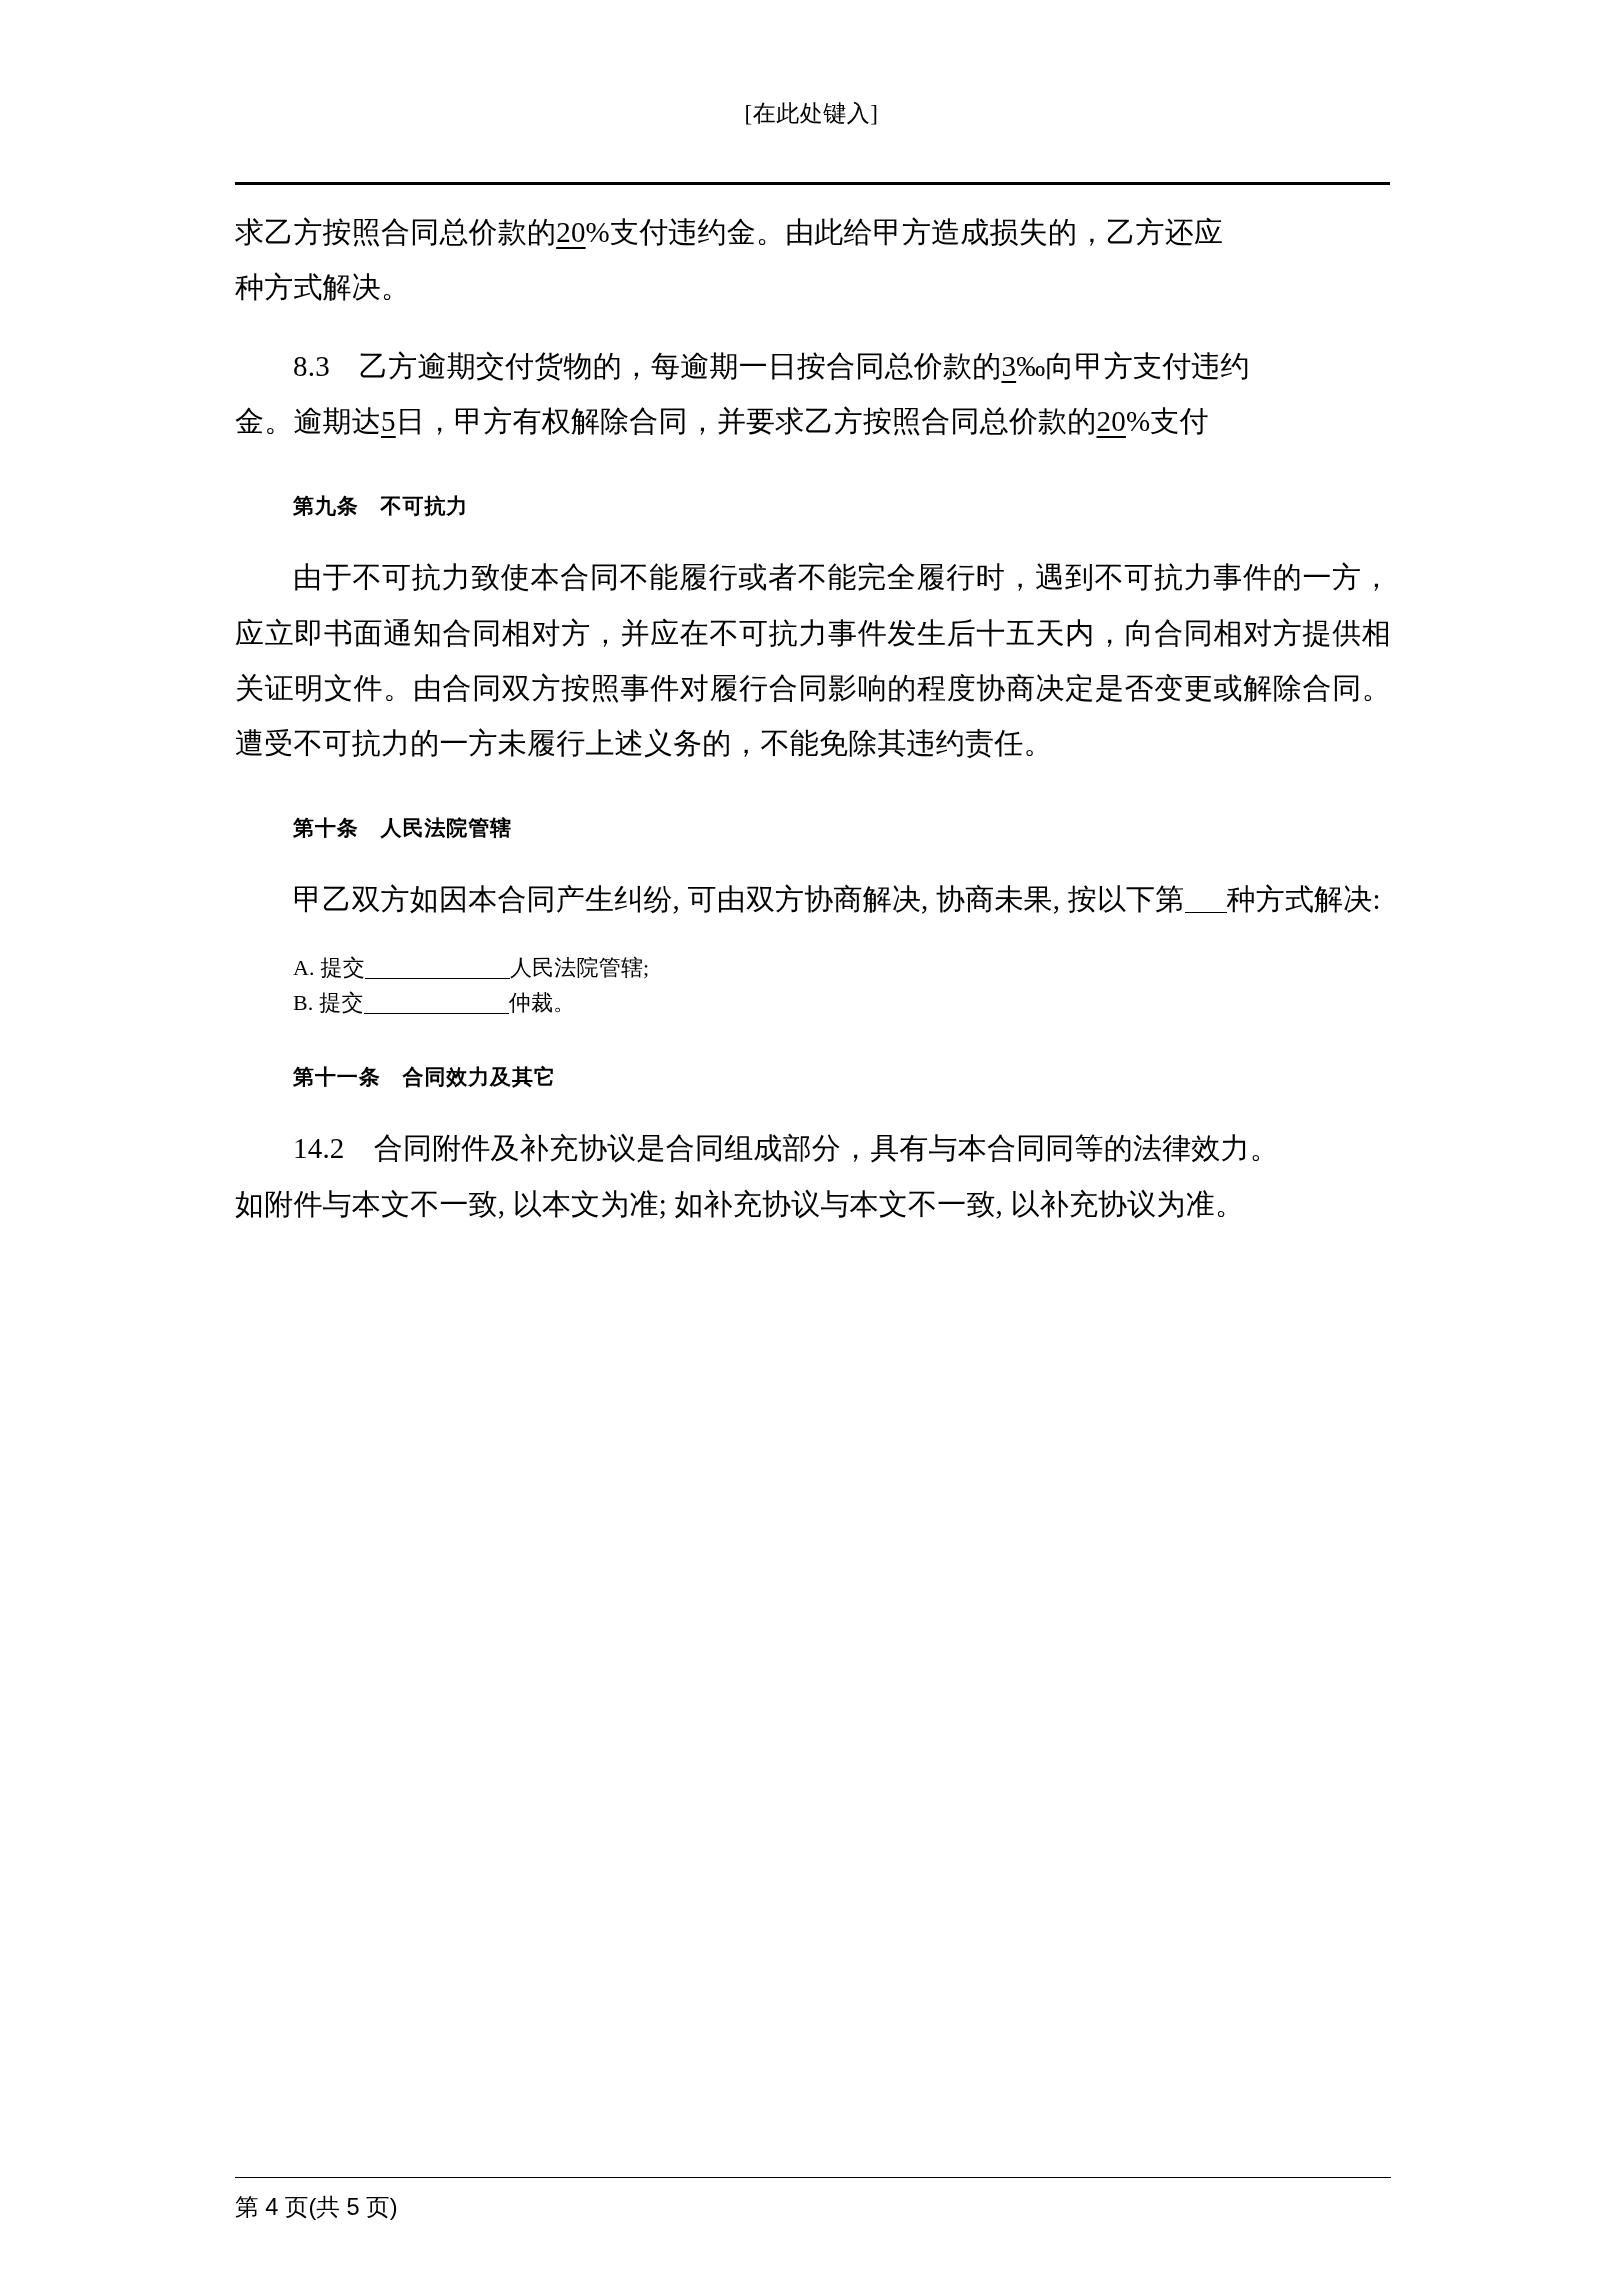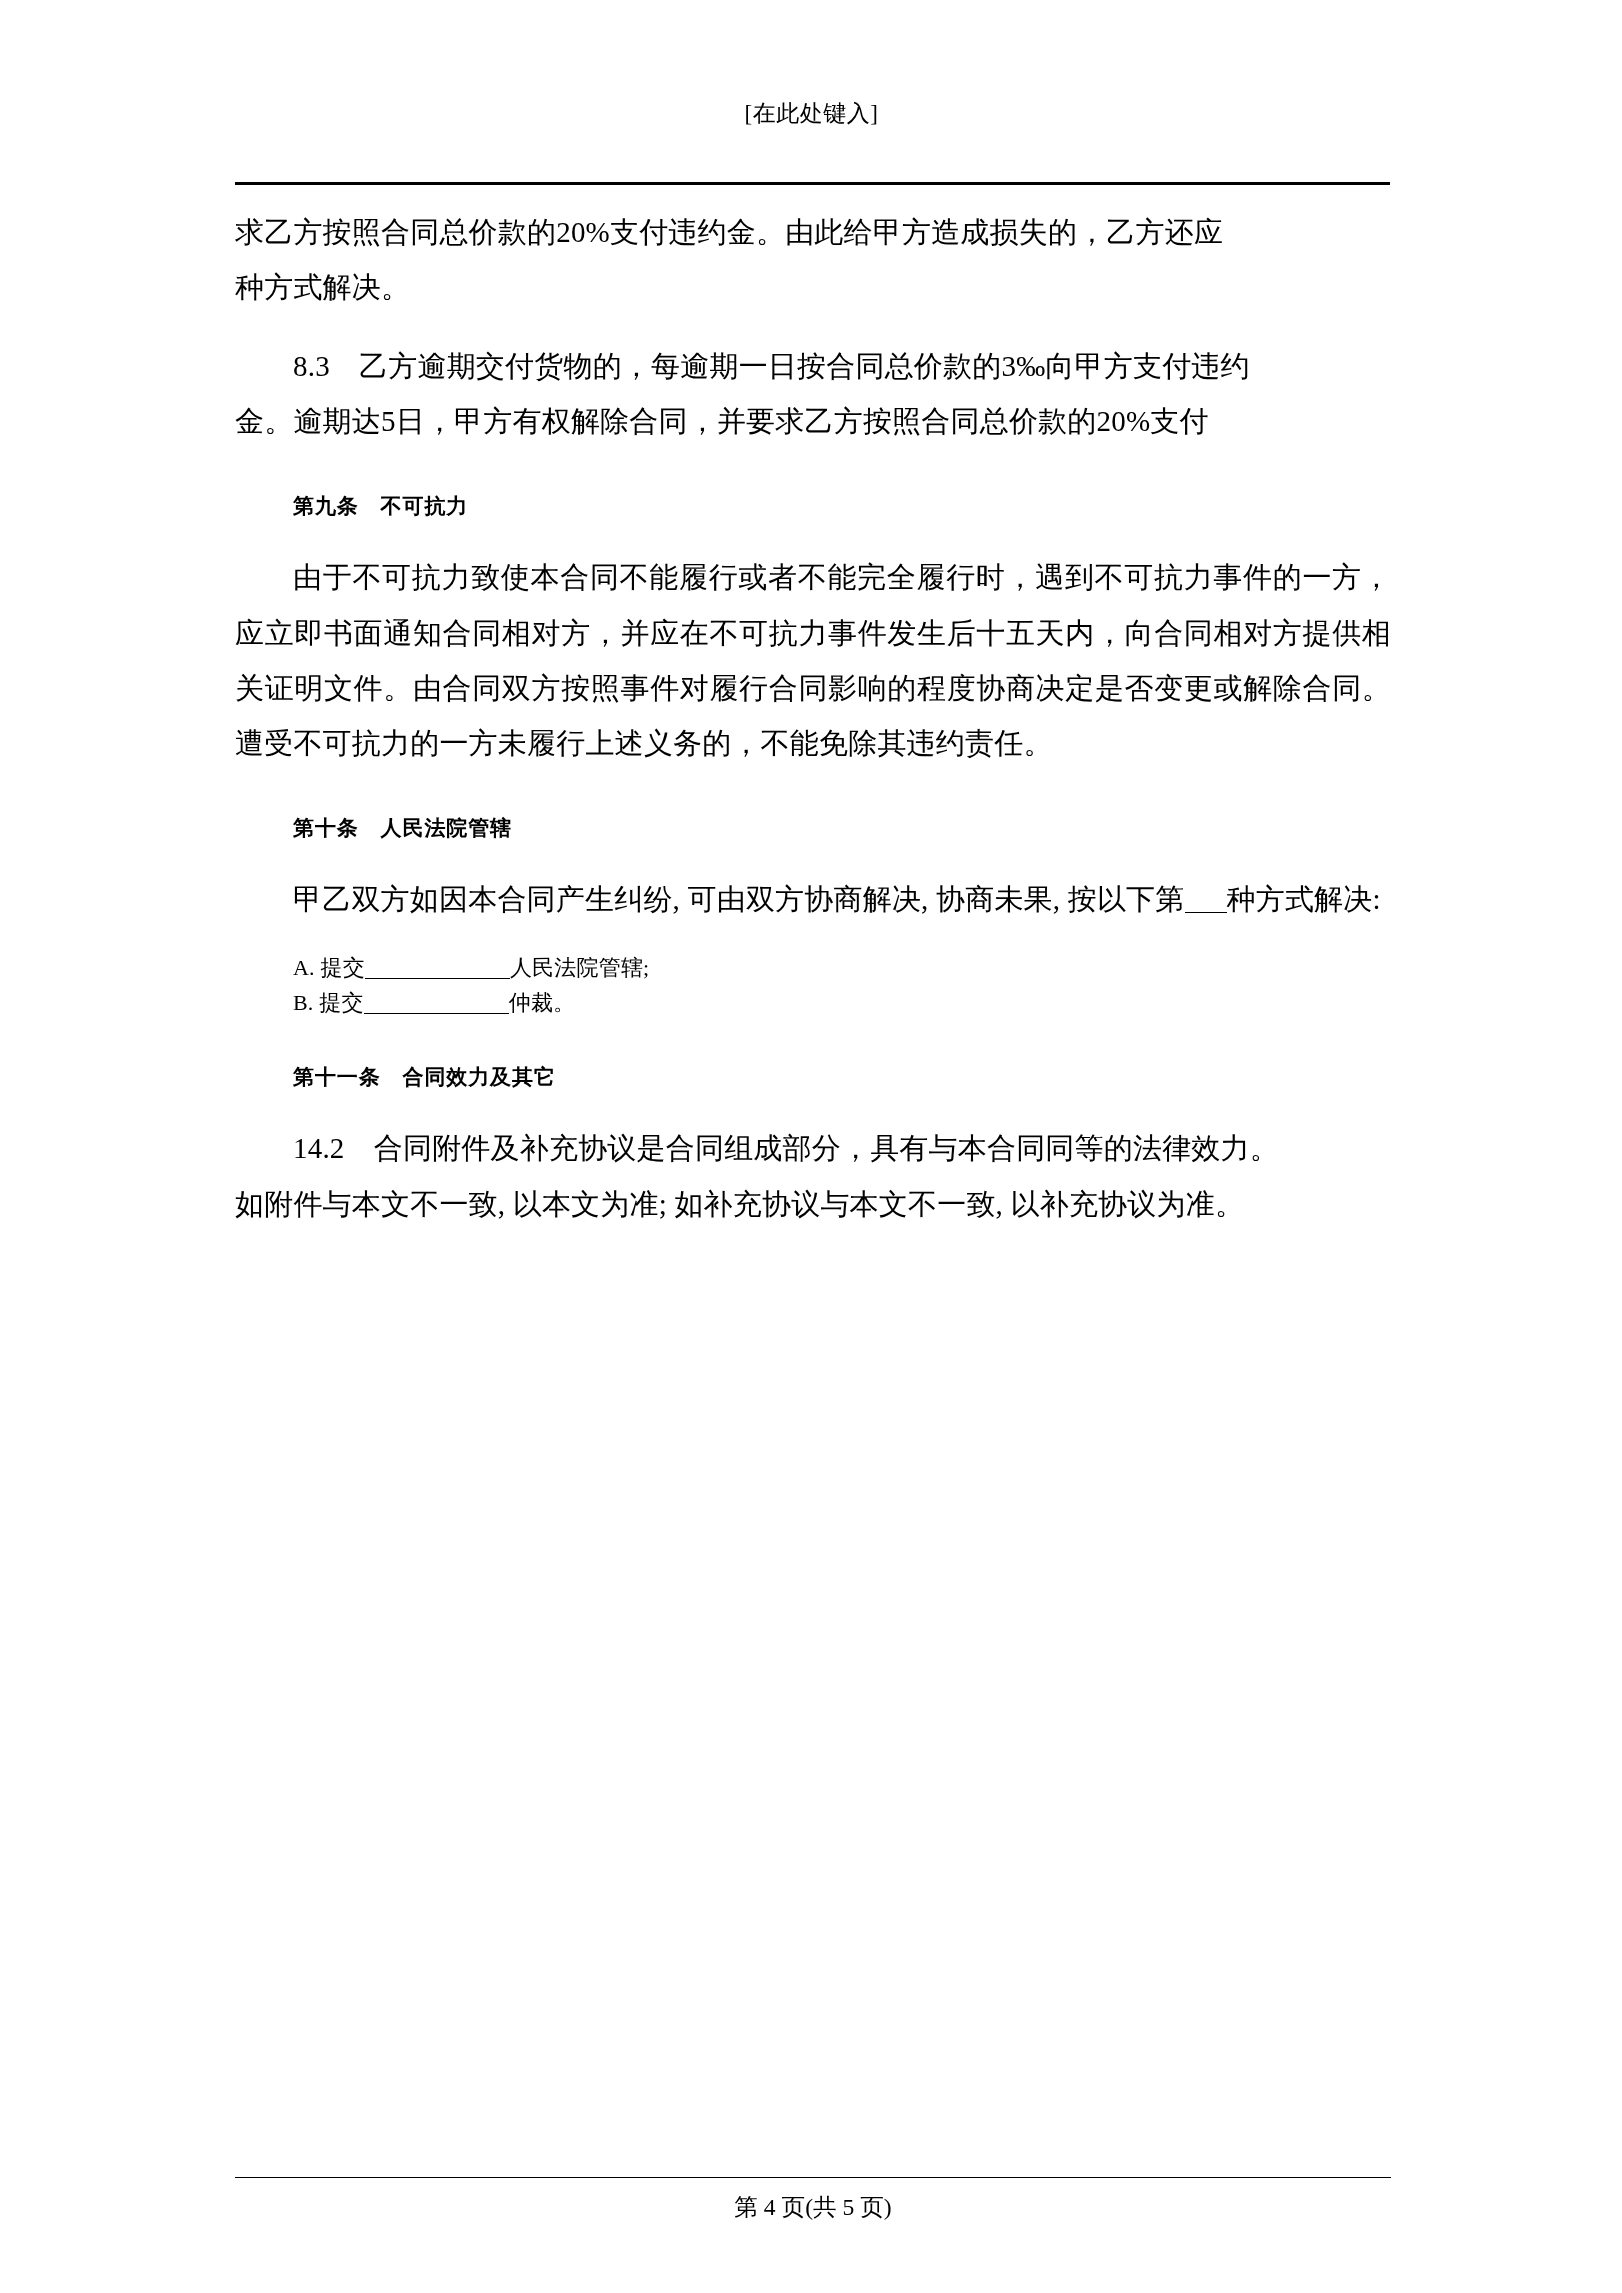--- a/index.html
+++ b/index.html
@@ -58,20 +58,21 @@
   .heading {
     font-weight: bold;
     font-size: 21px;
     line-height: 1.9;
     text-indent: 58px;
     letter-spacing: 0.9px;
   }
   .gap-sm { height: 23.6px; }
   .gap-md { height: 38px; }
   .u {
+    text-decoration: underline;
     text-underline-offset: 4.5px;
   }
   .blank {
     display: inline-block;
     border-bottom: 1.8px solid #000;
     height: 27px;
     vertical-align: -3.6px;
   }
   .blank-w1 { width: 145px; }
   .blank-w2 { width: 42px; }
@@ -86,23 +87,23 @@
     left: 235px;
     width: 1156px;
     height: 0;
     border-top: 1.8px solid #000;
   }
   .footer {
     position: absolute;
     bottom: 71px;
     left: 235px;
     width: 1156px;
-    text-align: center;
+    text-align: left;
     font-size: 23.6px;
-    font-family: Liberation Serif, serif;
+    font-family: Liberation Sans, sans-serif;
   }
 </style>
 </head>
 <body>
 
 <div class="page">
 
   <div class="header">[在此处键入]</div>
   <div class="header-rule"></div>
 

